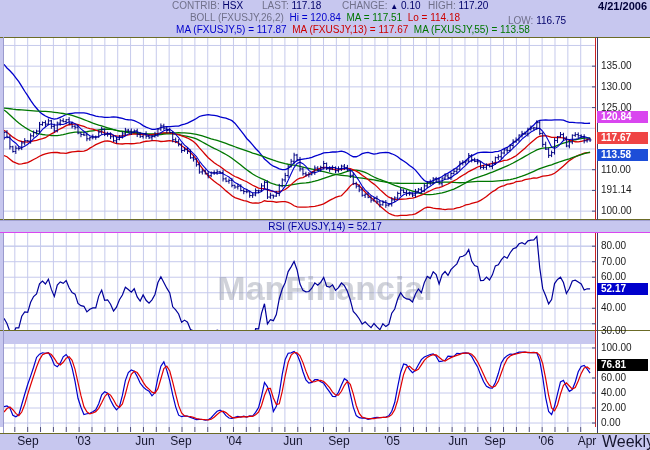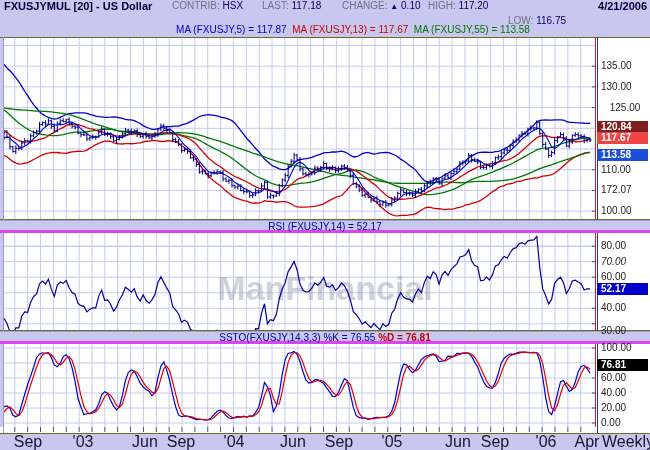--- a/index.html
+++ b/index.html
@@ -8,59 +8,61 @@
   .hrow{position:absolute;left:0;width:650px;height:12px;font-size:10px;line-height:12px;white-space:nowrap;}
   .hseg{position:absolute;top:0;}
   .glab{color:#70708a;}
   .nval{color:#00006a;}
   .title{font-weight:bold;font-size:11px;color:#00003a;}
   .dateval{font-weight:bold;font-size:11px;color:#00003a;}
   .c-blue{color:#0000cc;} .c-green{color:#007700;} .c-red{color:#cc0000;}
   .centerline{position:absolute;left:0;width:650px;text-align:center;}
   svg{position:absolute;left:0;top:0;}
   .strip{position:absolute;left:0;width:650px;height:13px;background:#c7c7ef;
-         border-top:1px solid #a2a2d2;border-bottom:3px solid #d946ef;box-sizing:border-box;
+         border-top:1px solid #a2a2d2;border-bottom:1px solid #d946ef;box-sizing:border-box;
          font-size:10px;line-height:11px;text-align:center;color:#0000a0;z-index:4;}
   .ylab{position:absolute;left:601px;width:48px;height:11px;font-size:10px;line-height:11px;
         color:#1c1c1c;z-index:4;text-align:left;}
   .marker{position:absolute;left:597px;width:51px;height:12px;font-size:10px;line-height:12px;
           color:#fff;font-weight:bold;padding-left:4px;box-sizing:border-box;z-index:4;}
   .sliver{position:absolute;left:597px;width:51px;height:3px;z-index:3;}
-  .xlab{position:absolute;top:435px;height:13px;font-size:16px;line-height:13px;color:#16162e;
+  .xlab{position:absolute;top:435px;height:13px;font-size:12px;line-height:13px;color:#16162e;
         transform:translateX(-50%);z-index:4;white-space:nowrap;}
   .xunit{position:absolute;top:435px;height:13px;font-size:16px;line-height:13px;color:#16162e;z-index:4;}
   .botstrip{position:absolute;left:0;top:434px;width:650px;height:16px;background:#c7c7ef;z-index:3;}
 </style>
 </head>
 <body>
 
 <div id="app">
 
   <div class="hrow" style="top:0;">
-    <span class="hseg title" style="left:4px;">FXUSJYMUL [20] - US Dollar</span>
     <span class="hseg" style="left:172px;"><span class="glab">CONTRIB:</span>&nbsp;<span class="nval">HSX</span></span>
     <span class="hseg" style="left:262px;"><span class="glab">LAST:</span>&nbsp;<span class="nval">117.18</span></span>
     <span class="hseg" style="left:342px;"><span class="glab">CHANGE:</span>&nbsp;<span class="nval" style="font-size:8px;">▲</span>&nbsp;<span class="nval">0.10</span></span>
     <span class="hseg" style="left:428px;"><span class="glab">HIGH:</span>&nbsp;<span class="nval">117.20</span></span>
     <span class="hseg" style="left:508px;margin-top:15px;"><span class="glab">LOW:</span>&nbsp;<span class="nval">116.75</span></span>
     <span class="hseg dateval" style="right:3px;">4/21/2006</span>
   </div>
 
+  <div class="hrow centerline" style="top:12px;font-size:10px;">
+    <span class="glab">BOLL (FXUSJY,26,2)</span>&nbsp;
+    <span class="c-blue">Hi = 120.84</span>&nbsp;
+    <span class="c-green">MA = 117.51</span>&nbsp;
+    <span class="c-red">Lo = 114.18</span>
+  </div>
 
   <div class="hrow centerline" style="top:24px;font-size:10px;padding-left:28px;">
     <span class="c-blue">MA (FXUSJY,5) = 117.87</span>&nbsp;
     <span class="c-red">MA (FXUSJY,13) = 117.67</span>&nbsp;
     <span class="c-green">MA (FXUSJY,55) = 113.58</span>
   </div>
 
   <div class="strip" style="top:220px;">
     <span>RSI (FXUSJY,14) = 52.17</span>
-  </div>
-  <div class="strip" style="top:331px;">
-    <span>SSTO(FXUSJY,14,3,3) %K = 76.55</span><span class="c-red" style="font-weight:bold;"> %D = 76.81</span>
   </div>
 
   <div class="botstrip"></div>
 
   <div id="chartmount">
       <svg width="650" height="450" viewBox="0 0 650 450">
         <clipPath id="cm">
           <rect x="4" y="38" width="591" height="181"></rect>
         </clipPath>
         <clipPath id="cr">
@@ -92,35 +94,35 @@
         <path d="M595.5,38V427" stroke="#cc2222" stroke-width="1"></path>
         <path d="M597.5,37V433" stroke="#3a3a6a" stroke-width="1"></path>
         <path d="M14.82,427V432M27.68,427V432M40.54,427V432M53.4,427V432M66.26,427V432M79.12,427V432M91.99,427V432M104.85,427V432M117.71,427V432M130.57,427V432M143.43,427V432M156.29,427V432M169.15,427V432M182.01,427V432M194.88,427V432M207.74,427V432M220.6,427V432M233.46,427V432M246.32,427V432M259.18,427V432M272.04,427V432M284.9,427V432M297.77,427V432M310.63,427V432M323.49,427V432M336.35,427V432M349.21,427V432M362.07,427V432M374.93,427V432M387.79,427V432M400.65,427V432M413.52,427V432M426.38,427V432M439.24,427V432M452.1,427V432M464.96,427V432M477.82,427V432M490.68,427V432M503.54,427V432M516.41,427V432M529.27,427V432M542.13,427V432M554.99,427V432M567.85,427V432M580.71,427V432" stroke="#4a4a7a" stroke-width="1"></path>
         <path d="M592,66.16H596M592,86.87H596M592,107.58H596M592,169.71H596M592,190.42H596M592,211.13H596M592,246.19H596M592,261.71H596M592,277.23H596M592,308.27H596M592,323.79H596M592,347.98H596M592,378H596M592,393H596M592,408.01H596M592,423.02H596" stroke="#4a4a7a" stroke-width="1"></path>
       </svg>
     </div>
 
   <div id="overlay">
       <div class="ylab" style="top: 60.1648px;">135.00</div>
       <div class="ylab" style="top: 80.8741px;">130.00</div>
-      <div class="ylab" style="top: 101.584px; text-align: center;">125.00</div>
+      <div class="ylab" style="top: 101.584px;">125.00</div>
       <div class="ylab" style="top: 163.712px;">110.00</div>
-      <div class="ylab" style="top: 184.421px;">172.07</div>
+      <div class="ylab" style="top: 184.421px;">191.14</div>
       <div class="ylab" style="top: 205.13px;">100.00</div>
       <div class="ylab" style="top: 240.192px;">80.00</div>
-      <div class="ylab" style="top: 255.712px; font-style: italic;">70.00</div>
+      <div class="ylab" style="top: 255.712px;">70.00</div>
       <div class="ylab" style="top: 271.232px;">60.00</div>
       <div class="ylab" style="top: 302.272px;">40.00</div>
       <div class="ylab" style="top: 325px;">30.00</div>
       <div class="ylab" style="top: 341.977px;">100.00</div>
       <div class="ylab" style="top: 371.995px;">60.00</div>
       <div class="ylab" style="top: 387.005px;">40.00</div>
       <div class="ylab" style="top: 402.014px;">20.00</div>
       <div class="ylab" style="top: 417.023px;">0.00</div>
-      <div class="marker" style="top: 121px; background: #7f1d1d;">120.84</div>
+      <div class="marker" style="top: 111px; background: #d946ef;">120.84</div>
       <div class="marker" style="top: 131.943px; background: #ef4444;">117.67</div>
       <div class="sliver" style="top: 151.399px; background: rgb(224, 0, 0);"></div>
       <div class="marker" style="top: 148.884px; background: #1d4ed8;">113.58</div>
       <div class="marker" style="top: 283.384px; background: rgb(0, 0, 204);">52.17</div>
       <div class="marker" style="top: 359.38px; background: #000000;">76.81</div>
       <div class="xlab" style="left: 28px;">Sep</div>
       <div class="xlab" style="left: 83px;">'03</div>
       <div class="xlab" style="left: 145px;">Jun</div>
       <div class="xlab" style="left: 181px;">Sep</div>
       <div class="xlab" style="left: 234px;">'04</div>

